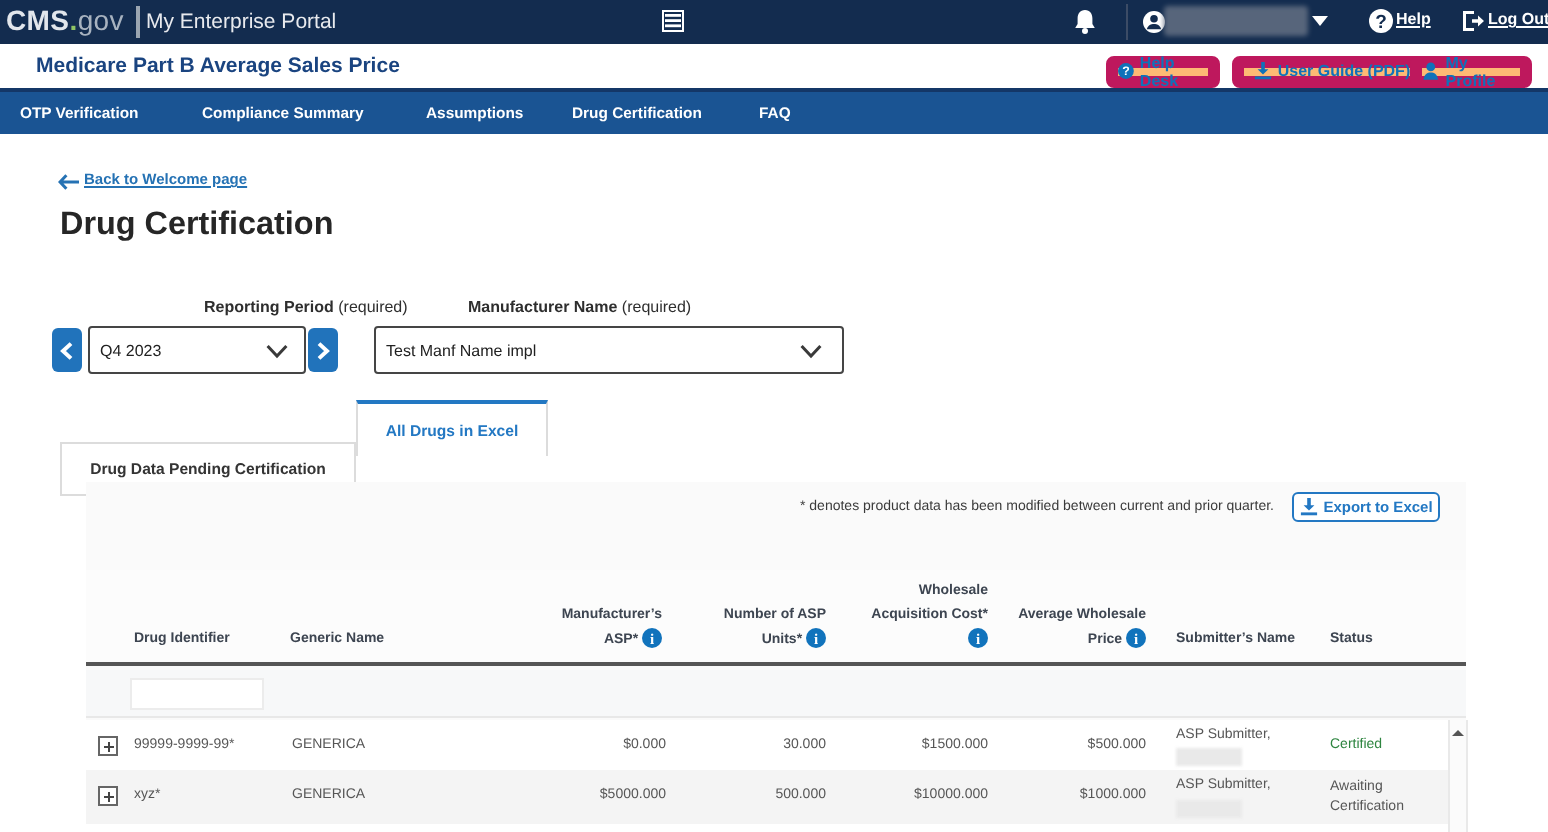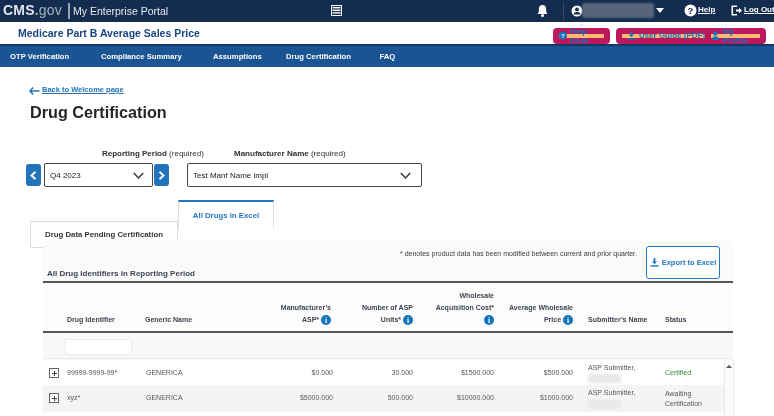--- a/index.html
+++ b/index.html
@@ -54,21 +54,21 @@
   .tab1 { position:absolute; left:30px; top:201px; width:148px; height:27px; background:#fff;
      border:1px solid #dcdcdc; color:#343434; font-size:7.8px; font-weight:bold; white-space:nowrap;
      display:flex; align-items:center; justify-content:center;margin-top:20px; }
   .tab2 { position:absolute; left:178px; top:200px; width:96px; height:28px; background:#fff;
      border-left:1px solid #dcdcdc; border-right:1px solid #dcdcdc; border-top:2.5px solid #2378c3;
      color:#2378c3; font-size:7.8px; font-weight:bold; white-space:nowrap; display:flex; align-items:center; justify-content:center; }
 
   
   .panel { position:absolute; left:43px; top:241px; width:690px; height:175px; background:#fafafa; }
   .denotes { position:absolute; right:96px; top:9px; font-size:7px; color:#3a3a3a; }
-  .exportbtn { position:absolute; right:13px; top:5px; width:74px; height:33px; background:#fff;
+  .exportbtn { position:absolute; right:13px; top:5px; width:74px; height:15px; background:#fff;
      border:1.5px solid #2378c3; border-radius:3px; color:#2378c3; font-size:7.5px; font-weight:bold;
      display:flex; align-items:center; justify-content:center; gap:3px; }
   .allbar { position:absolute; left:0; top:25px; width:690px; height:17px; border-bottom:2px solid #565656;
      font-size:8px; font-weight:bold; color:#3d4551; }
   .allbar span { position:absolute; left:4px; top:3px; }
   .thead { position:absolute; left:0; top:44px; width:690px; height:48px; background:#fcfcfc; border-bottom:2px solid #565656; }
   .th { position:absolute; bottom:5px; font-size:7px; font-weight:bold; color:#3d4551; line-height:12px; }
   .filterrow { position:absolute; left:0; top:94px; width:690px; height:24px; background:#f7f8f9; border-bottom:1px solid #e8e8e8;}
   .finput { position:absolute; left:22px; top:4px; width:67px; height:16px; background:#fff; border:1px solid #ececec; }
   .trow { position:absolute; left:0; width:681px; font-size:7px; color:#565656; }
@@ -184,23 +184,20 @@
 <div class="tab2">All Drugs in Excel</div>
 
 <div class="panel">
   <div class="denotes">* denotes product data has been modified between current and prior quarter.</div>
   <div class="exportbtn">
     <svg width="9" height="9" viewBox="0 0 10 10">
         <path d="M4 0 L6 0 L6 4 L8 4 L5 7 L2 4 L4 4 Z" fill="#2378c3"></path>
         <rect x="0.5" y="8" width="9" height="1.6" fill="#2378c3"></rect>
       </svg>
     Export to Excel</div>
-  <div class="allbar">
-      <span>All Drug Identifiers in Reporting Period</span>
-    </div>
 
   <div class="thead">
     <div class="th" style="left:24px;">Drug Identifier</div>
     <div class="th" style="left:102px;">Generic Name</div>
     <div class="th" style="left:198px; width:90px; text-align:right;">Manufacturer’s<br>ASP* <svg width="10" height="10" viewBox="0 0 10 10" style="vertical-align:-2.5px;">
           <circle cx="5" cy="5" r="5" fill="#1173bc"></circle>
           <text x="5" y="7.8" font-size="7.5" font-weight="bold" fill="#fff" text-anchor="middle" font-family="Liberation Serif">i</text>
         </svg></div>
     <div class="th" style="left:290px; width:80px; text-align:right;">Number of ASP<br>Units* <svg width="10" height="10" viewBox="0 0 10 10" style="vertical-align:-2.5px;">
           <circle cx="5" cy="5" r="5" fill="#1173bc"></circle>

